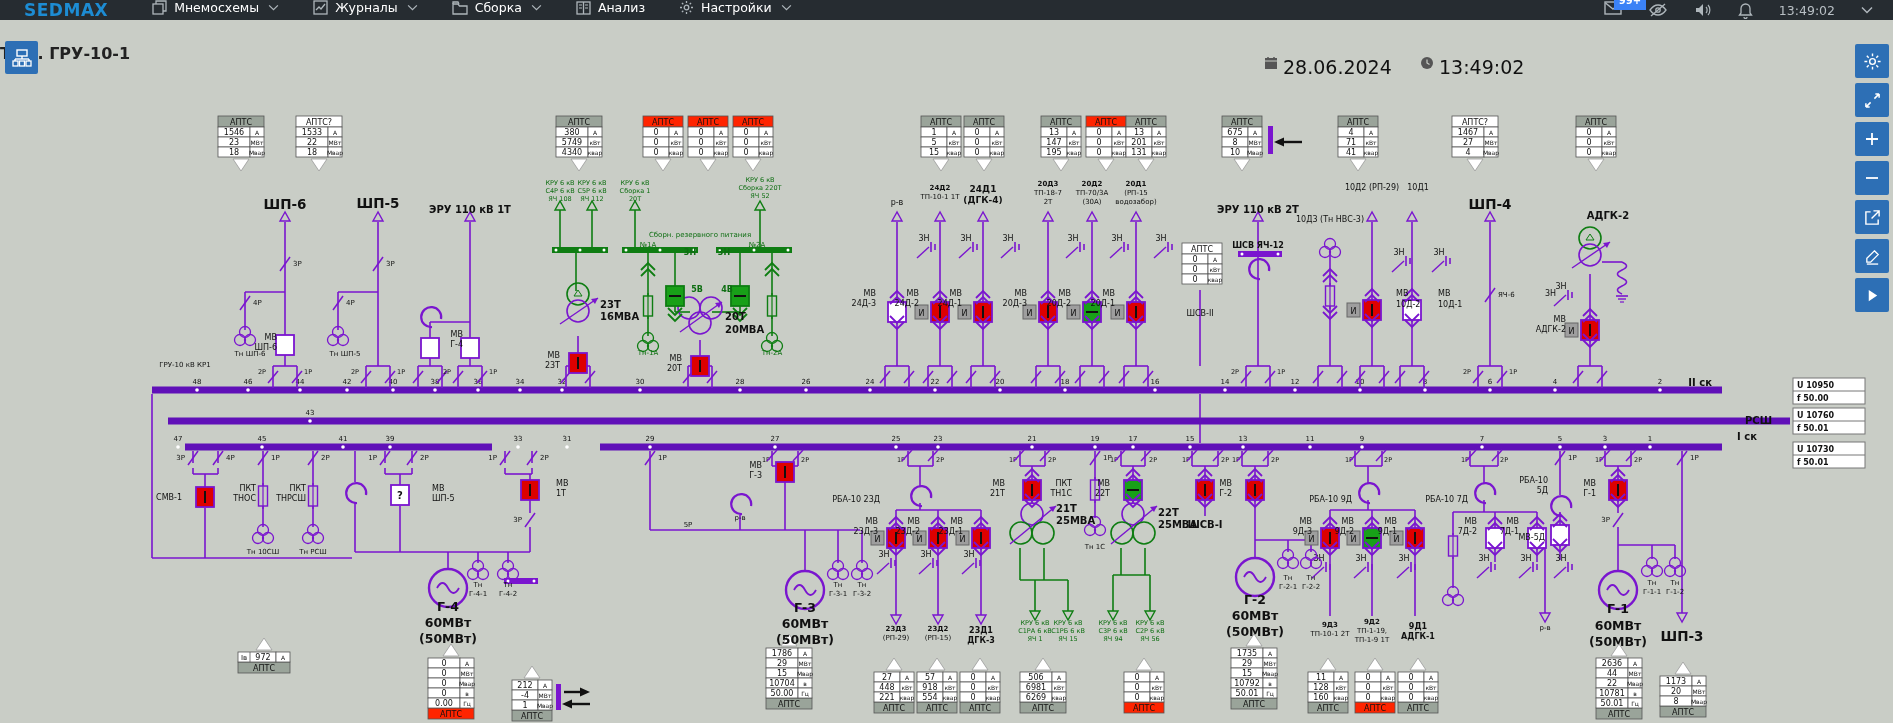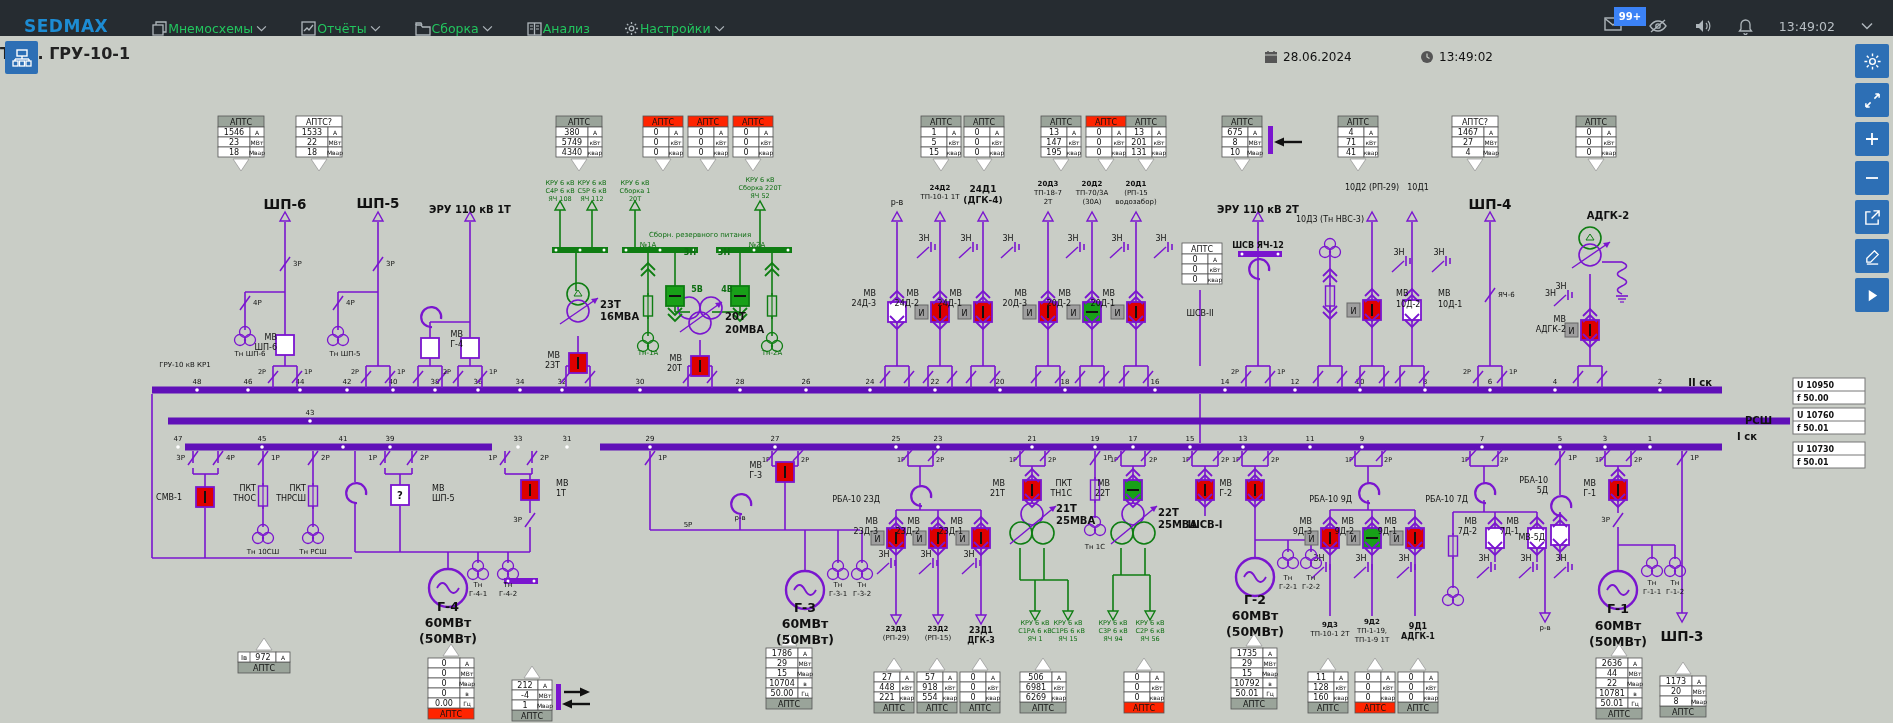--- a/index.html
+++ b/index.html
@@ -1,30 +1,30 @@
 <!DOCTYPE html>
 <html><head>
 <meta charset="utf-8">
 <style>
 *{margin:0;padding:0;box-sizing:border-box}
 body{width:1893px;height:723px;overflow:hidden;background:#c9cdc6;font-family:"DejaVu Sans",sans-serif}
-.nav{position:absolute;top:0;left:0;width:1893px;height:36px;background:#262c31;display:flex;align-items:flex-end;z-index:10}
+.nav{position:absolute;top:0;left:0;width:1893px;height:20px;background:#262c31;display:flex;align-items:flex-start;z-index:10}
 .logo{color:#1d8cd3;font-weight:bold;font-size:17px;letter-spacing:.5px;margin-left:24px;margin-right:44px;font-style:normal}
-.navitem{display:flex;align-items:center;gap:1px;color:#22c55e;font-size:12.5px;margin-right:34px;cursor:pointer}
+.navitem{display:flex;align-items:center;gap:7px;color:#ffffff;font-size:12.5px;margin-right:34px;cursor:pointer}
 .navitem svg{stroke:#aeb6bb}
 .chev{margin-left:2px}
 .navright{margin-left:auto;display:flex;align-items:center;gap:26px;margin-right:20px;color:#aeb6bb}
 .badgewrap{position:relative}
 .badge{position:absolute;top:-9px;left:10px;background:#3b82f6;color:#fff;font-size:10px;font-weight:bold;border-radius:0;padding:4px 5px}
 .navtime{color:#b8bfc4;font-size:12.5px}
 .treeBtn{position:absolute;left:5px;top:41px;width:33px;height:33px;background:#2d6fb5;border:none;border-radius:2px;display:flex;align-items:center;justify-content:center;z-index:5}
 .sidebar{position:absolute;right:4px;top:44px;display:flex;flex-direction:column;gap:5px;z-index:5}
 .sbtn{width:34px;height:34px;background:#2d6fb5;border:none;border-radius:2px;display:flex;align-items:center;justify-content:center}
 .title{position:absolute;top:44px;left:0;width:1690px;text-align:left;font-size:16px;font-weight:bold;color:#222;z-index:2}
-.dt{position:absolute;top:50px;font-size:12px;color:#111;display:flex;align-items:flex-start;gap:5px;z-index:2}
+.dt{position:absolute;top:56px;font-size:19px;color:#111;display:flex;align-items:flex-start;gap:5px;z-index:2}
 svg text{font-family:"DejaVu Sans",sans-serif;fill:#111}
 .t6{font-size:6.5px}.t7{font-size:7px}.t7b{font-size:7px;font-weight:bold}
 .t8{font-size:8px}.t8b{font-size:8px;font-weight:bold}
 .b9{font-size:9px;font-weight:bold}.b10{font-size:10px;font-weight:bold}
 .b12{font-size:12.5px;font-weight:bold}.b13{font-size:13.5px;font-weight:bold}
 .g6{font-size:6.5px;fill:#0e6e12}.g7{font-size:7px;fill:#0e6e12}.g8{font-size:8px;font-weight:bold;fill:#0e6e12}
 .mv{font-size:8px}.mu{font-size:6px}
 </style>
 </head>
 <body>
@@ -40,21 +40,21 @@
         <span>Мнемосхемы</span>
         <svg class="chev" width="11" height="7" viewBox="0 0 12 8">
           <path d="M1 1.5l5 5 5-5" stroke="#aeb6bb" stroke-width="1.4" fill="none"></path>
         </svg>
       </div>
       <div class="navitem">
         <svg width="15" height="15" viewBox="0 0 15 15">
           <rect x="1" y="1" width="13" height="13" fill="none" stroke="#aeb6bb" stroke-width="1.3"></rect>
           <path d="M3 10l3-3 2 2 4-5" fill="none" stroke="#aeb6bb" stroke-width="1.3"></path>
         </svg>
-        <span>Отчёты</span>
+        <span>Журналы</span>
         <svg class="chev" width="11" height="7" viewBox="0 0 12 8">
           <path d="M1 1.5l5 5 5-5" stroke="#aeb6bb" stroke-width="1.4" fill="none"></path>
         </svg>
       </div>
       <div class="navitem">
         <svg width="16" height="14" viewBox="0 0 16 14">
           <path d="M1 3h5l1.5 2H15v8H1z" fill="none" stroke="#aeb6bb" stroke-width="1.3"></path>
           <path d="M1 3V1h5l1 2" fill="none" stroke="#aeb6bb" stroke-width="1.3"></path>
         </svg>
         <span>Сборка</span>

